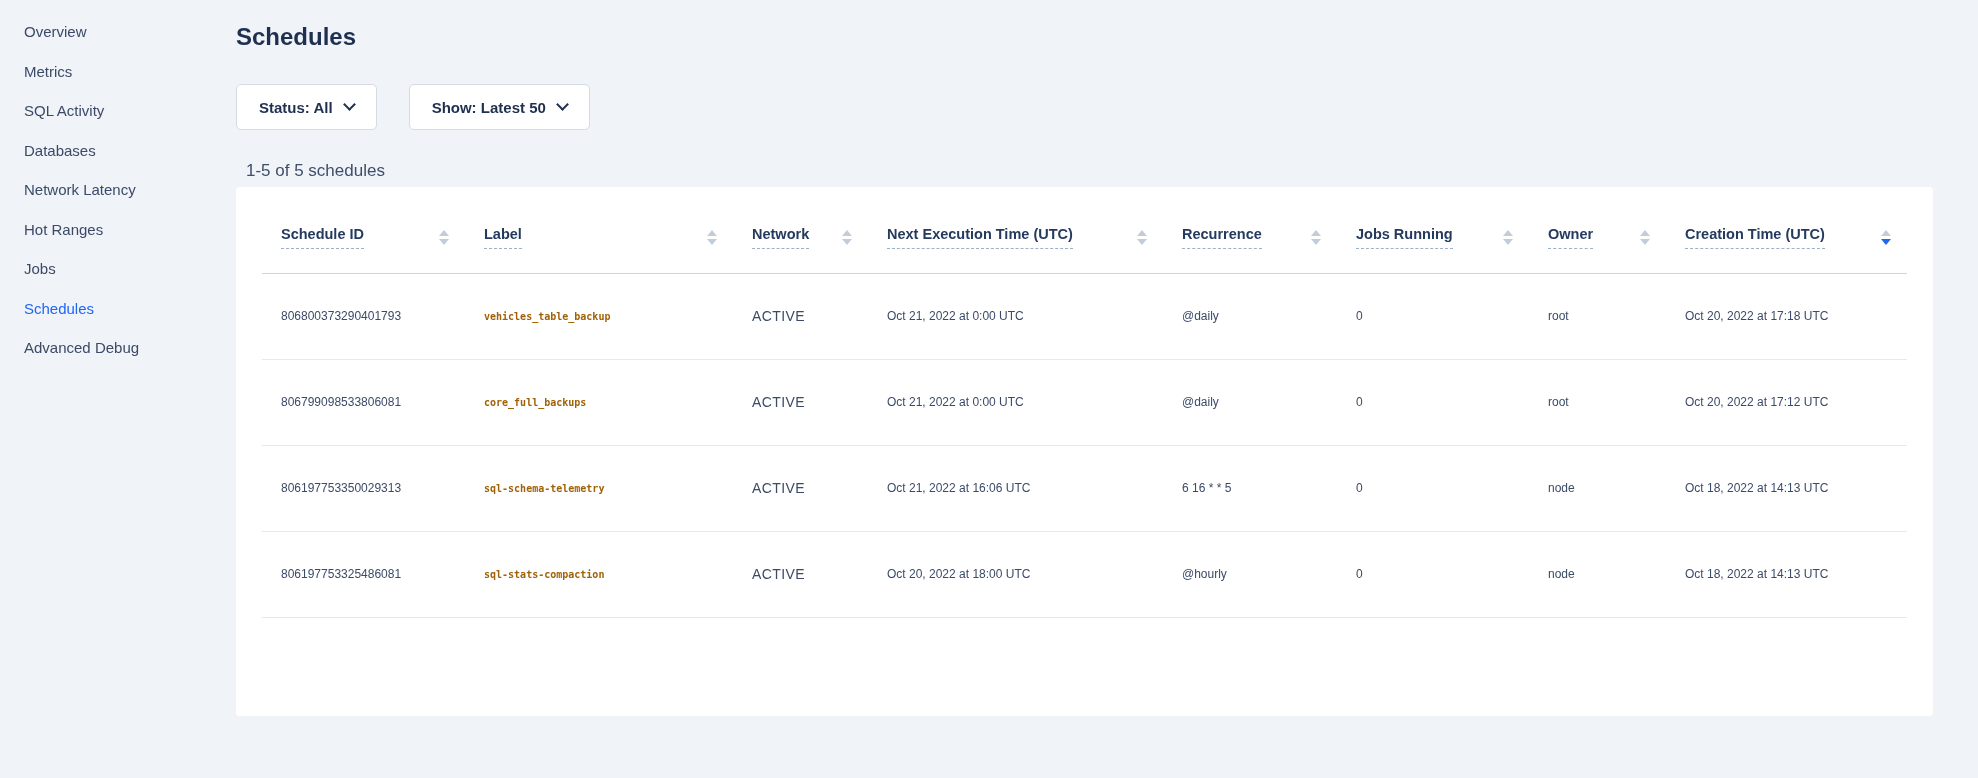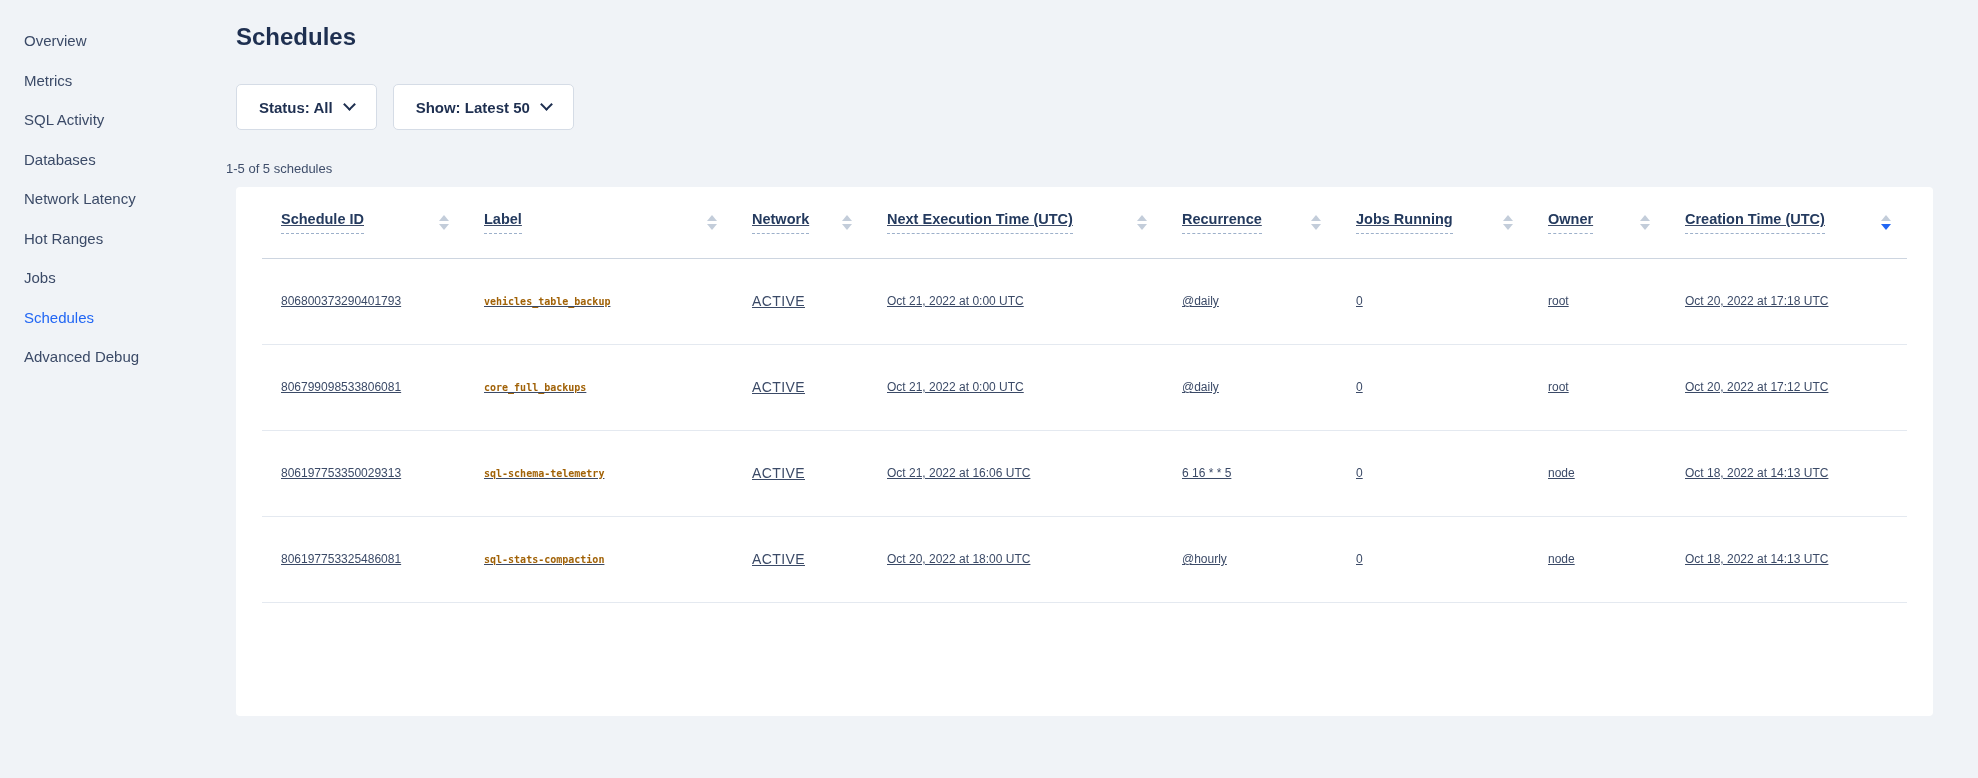--- a/index.html
+++ b/index.html
@@ -6,58 +6,58 @@
   html,body { width:1978px; height:778px; }
   body {
     font-family:"Liberation Sans","DejaVu Sans",sans-serif;
     background:#f0f3f7;
     color:#3b4a67;
     position:relative;
     overflow:hidden;
   }
 
   
-  .sidebar { position:absolute; left:0; top:21px; width:236px; }
+  .sidebar { position:absolute; left:0; top:12px; width:236px; }
   .nav-item {
     height:39.5px; display:flex; align-items:center;
     padding-left:24px; font-size:15px; font-weight:500;
     color:#3b4a67; cursor:pointer; white-space:nowrap;
   }
   .nav-item.active { color:#2166f4; }
 
   
   .page-title {
     position:absolute; left:236px; top:24px;
     font-size:24px; line-height:26px; font-weight:700; color:#1e2f50;
   }
-  .filter-bar { position:absolute; left:236px; top:84px; display:flex; gap:16px; }
+  .filter-bar { position:absolute; left:236px; top:84px; display:flex; gap:32px; }
   .dropdown {
     height:46px; display:inline-flex; align-items:center;
     padding:0 22px; background:#ffffff;
     border:1px solid #d5dce6; border-radius:5px;
     font-size:15px; font-weight:600; color:#1e2f50; cursor:pointer;
     white-space:nowrap;
   }
   .chevron {
     width:9px; height:9px; margin-left:12px; margin-top:-5px;
     border-right:2px solid #1e2f50; border-bottom:2px solid #1e2f50;
     transform:rotate(45deg);
   }
   .results-count {
-    position:absolute; left:226px; top:161px;
-    font-size:13px; color:#3f4e6b;
+    position:absolute; left:246px; top:161px;
+    font-size:17px; color:#3f4e6b;
   }
 
   
   .card {
     position:absolute; left:236px; top:187px;
     width:1697px; height:529px;
     background:#ffffff; border-radius:4px;
   }
-  table { border-collapse:collapse; table-layout:fixed; margin:1px 26px; width:1645px;text-decoration:underline; }
+  table { border-collapse:collapse; table-layout:fixed; margin:16px 26px; width:1645px; }
   th, td { text-align:left; vertical-align:middle; padding:0 0 0 19px; }
   thead th { height:70px; border-bottom:1px solid #cdd5e0; cursor:pointer; }
   tbody td { height:86px; border-bottom:1px solid #e4e9f0; font-size:12px; color:#3b4a67; }
   .th-inner { display:flex; align-items:center; justify-content:space-between; padding-right:16px; }
   .th-label {
     font-size:14.5px; font-weight:700; color:#243a5e;
     border-bottom:1px dashed #9db0ca; padding-bottom:6px; white-space:nowrap;
   }
   .sort-icon { display:flex; flex-direction:column; gap:3px; margin-left:10px; }
   .tri-up   { width:0; height:0; border-left:5px solid transparent; border-right:5px solid transparent; border-bottom:6px solid #c3cdda; }

